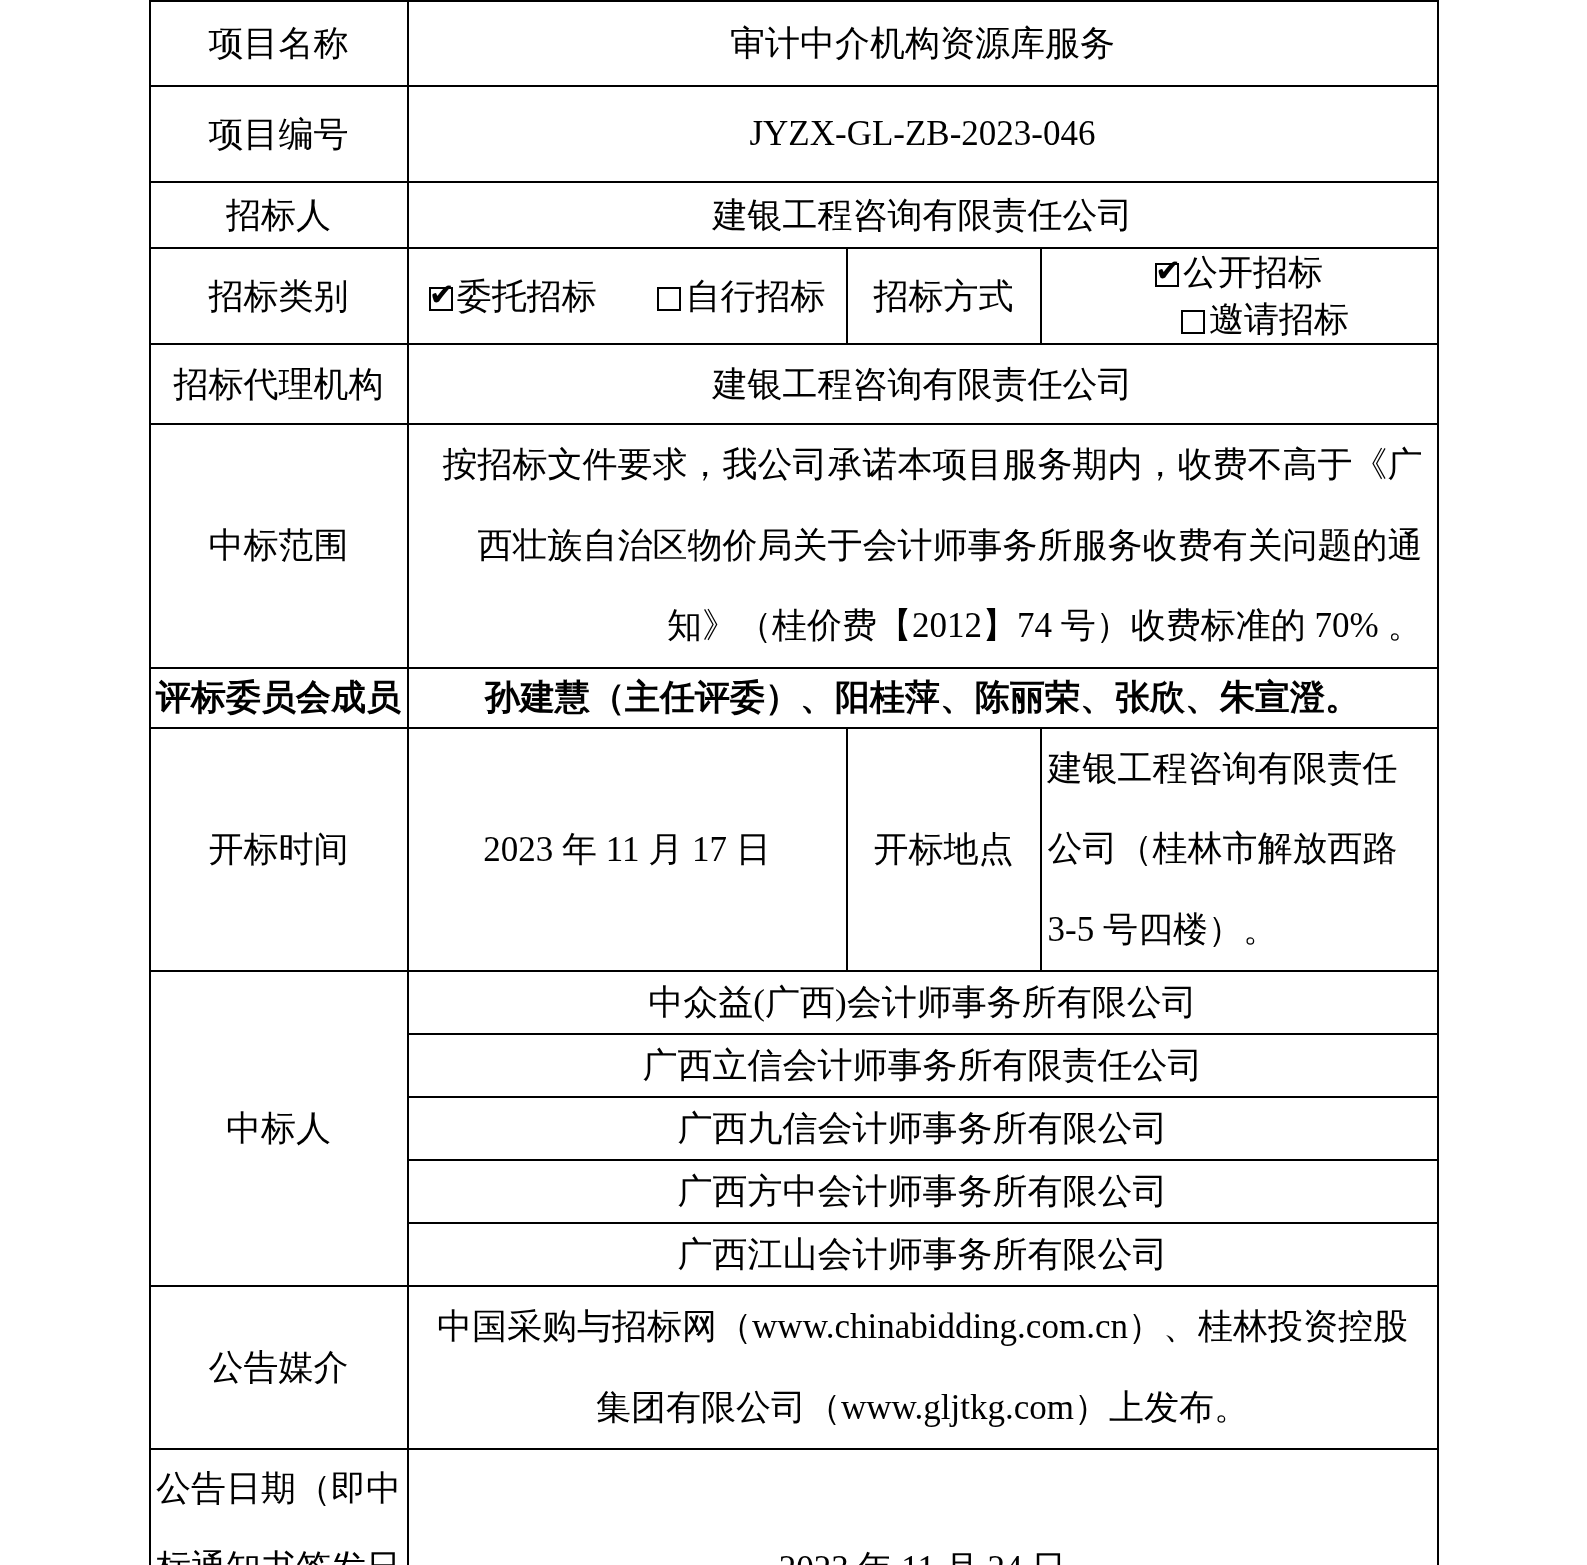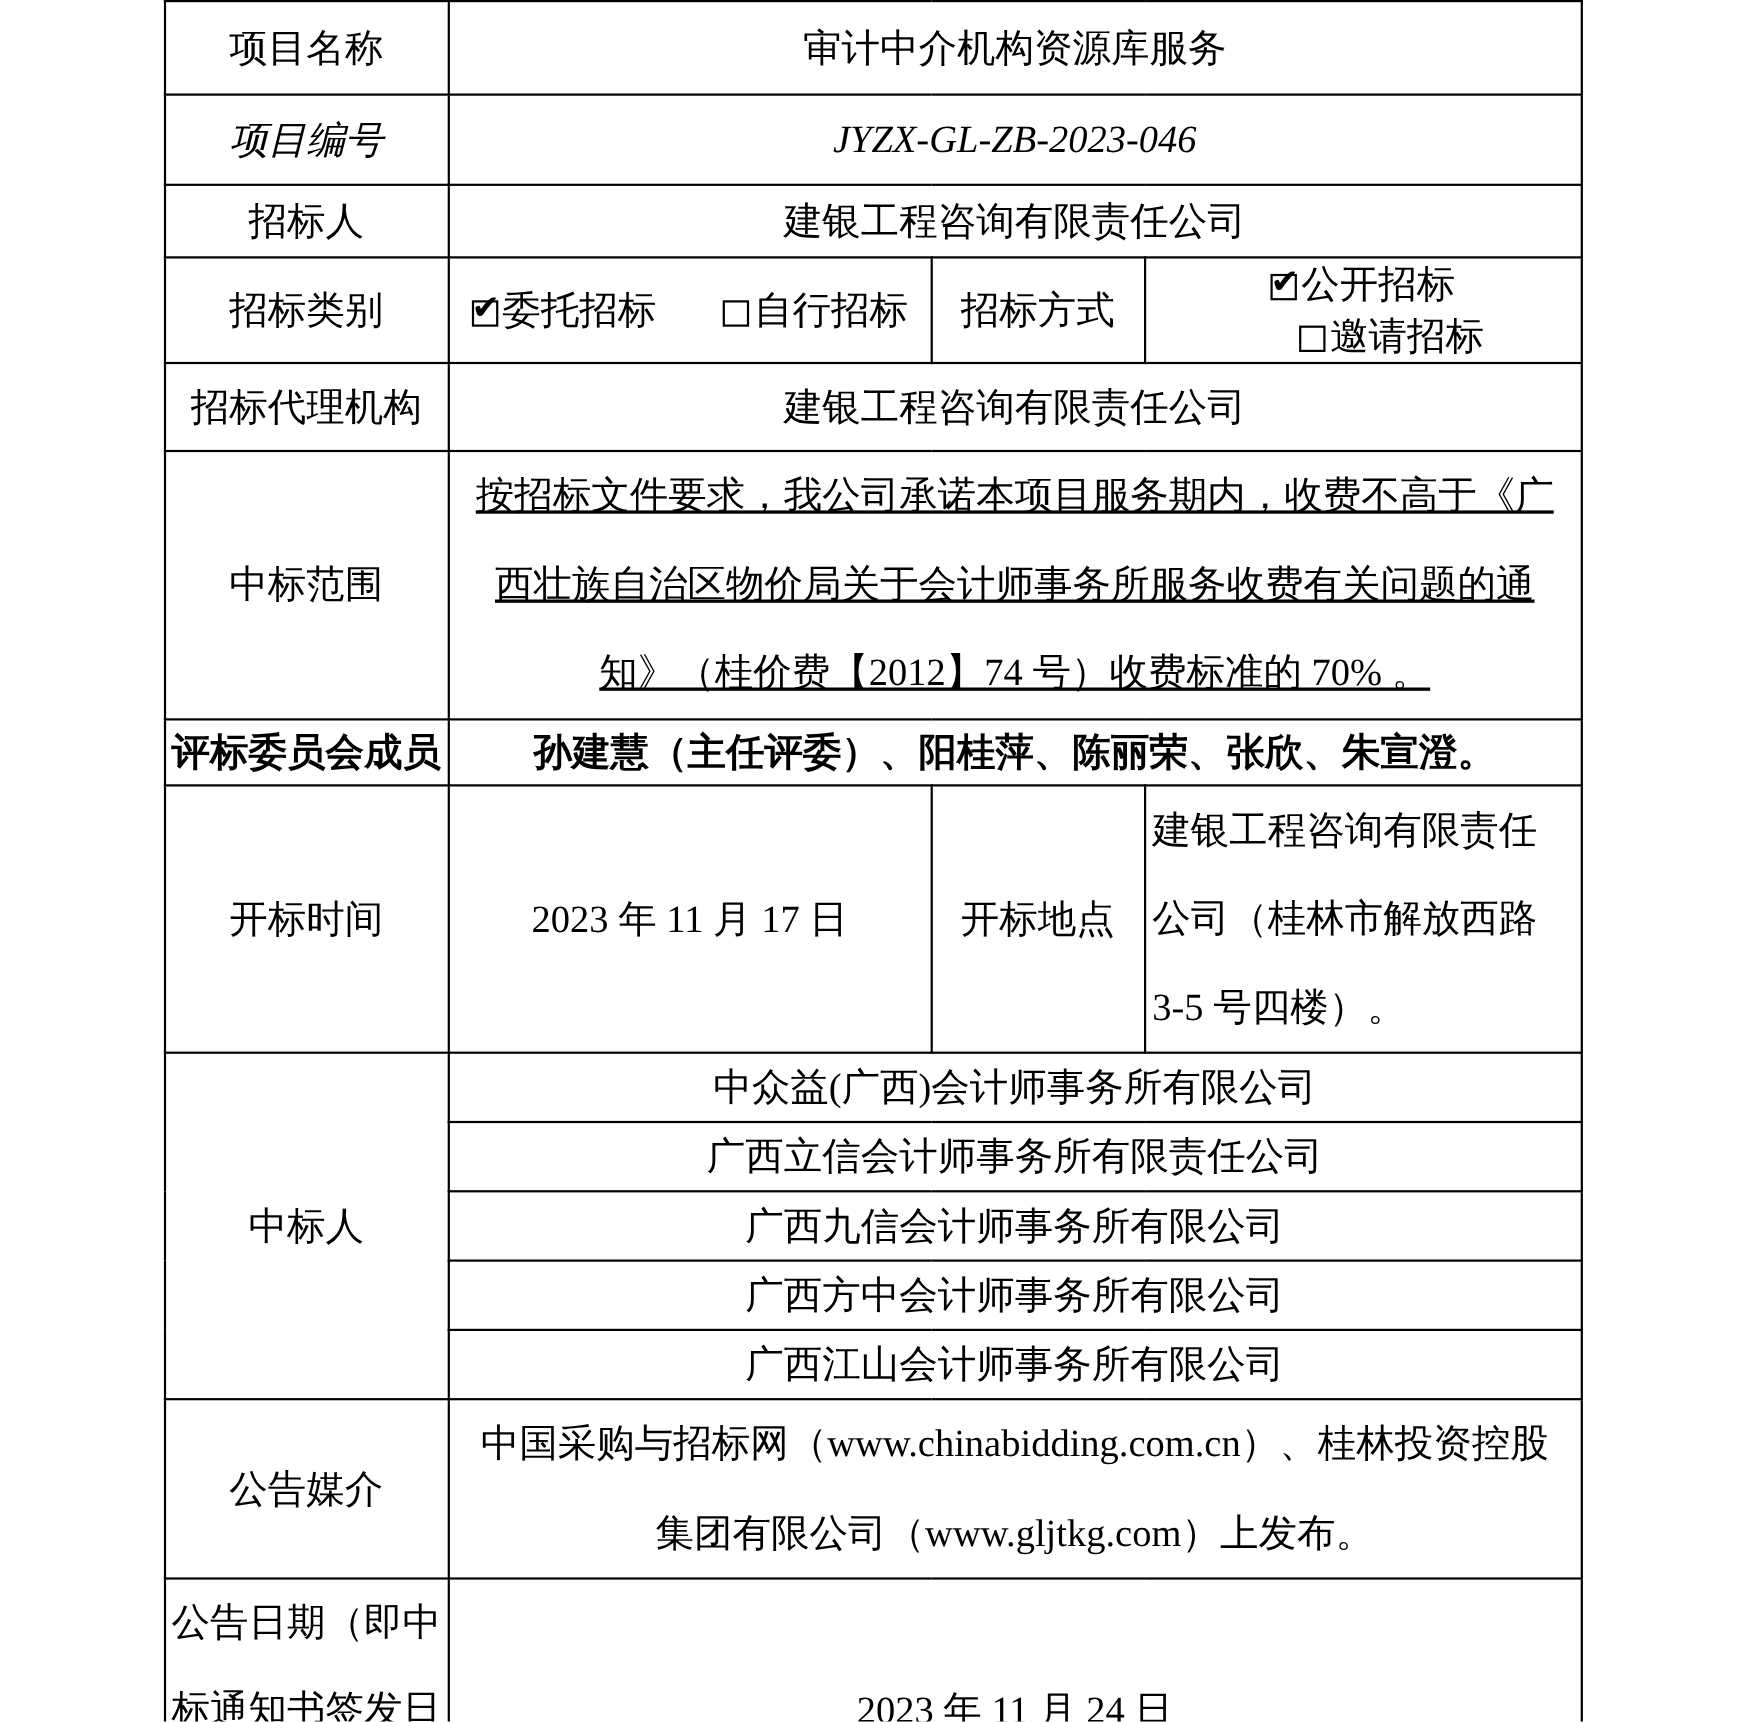--- a/index.html
+++ b/index.html
@@ -31,35 +31,34 @@
   td {
     border: 2px solid #000000;
     font-size: 35px;
     text-align: center;
     vertical-align: middle;
     padding: 0;
     overflow: hidden;
   }
   td.label-cell { padding: 0 4px; }
   .h85  { height: 85px; }
-  .h82  { height: 82px; font-style: italic; }
+  .h82  { height: 96px; }
   .h66  { height: 66px; }
   .h62  { height: 62px; }
   .h65  { height: 80px; padding-left: 13px; }
   .h189 { height: 189px; }
   .h60  { height: 60px; font-weight: bold; }
   .h133 { height: 133px; }
   .h63  { height: 63px; }
   .h128 { height: 128px; }
   .h123 { height: 123px; }
   td.scope-cell {
-    text-align: center;
+    text-align: right;
     line-height: 2.3;
     padding: 0 14px;
-    text-decoration: underline;
   }
   td.venue-cell {
     text-align: left;
     line-height: 2.3;
     padding: 0 6px;
   }
   td.media-cell {
     text-align: center;
     line-height: 2.3;
     padding: 0 24px;

